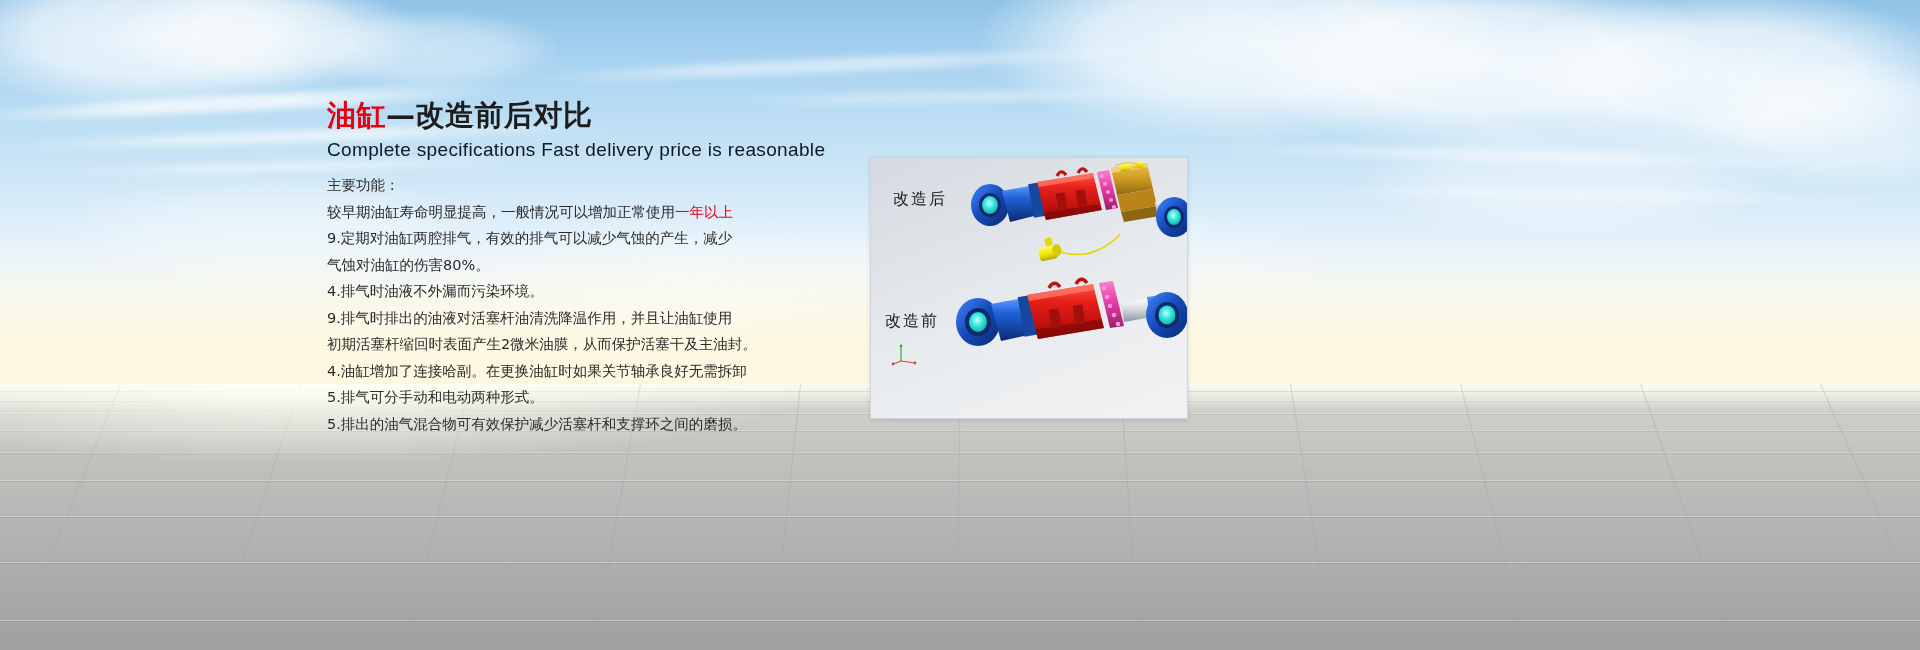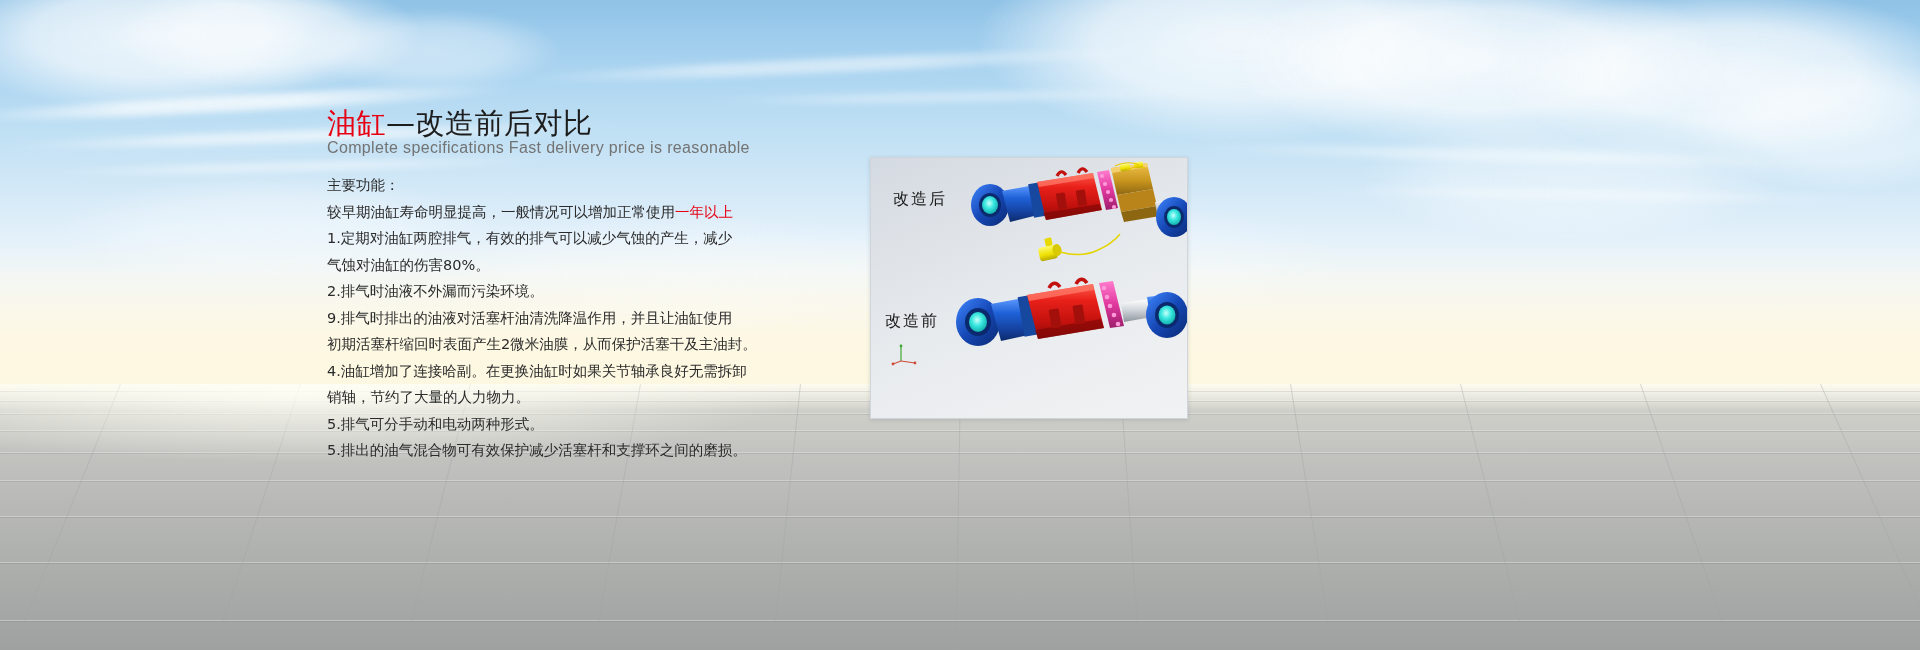--- a/index.html
+++ b/index.html
@@ -78,30 +78,30 @@
   }
   .glare {
     position:absolute; left:0; top:0; width:1920px; height:120px;
     background:radial-gradient(ellipse 720px 100px at 300px 8px, rgba(255,255,245,.85), rgba(255,255,245,0) 70%);
   }
 
   
   .content { position:absolute; left:0; top:0; width:1920px; height:650px; }
 
   .headline {
-    position:absolute; left:327px; top:104px;
-    font-size:29px; font-weight:normal; letter-spacing:.5px;
+    position:absolute; left:327px; top:96px;
+    font-size:29px; font-weight:bold; letter-spacing:.5px;
     color:#1d1d1d; white-space:nowrap;
     font-family:"DejaVu Sans","Liberation Sans",sans-serif;
   }
   .headline .hl-red { color:#e60012; }
 
   .subhead {
     position:absolute; left:327px; top:139px;
-    font-size:16px; color:#737373; letter-spacing:.35px; white-space:nowrap;
+    font-size:19px; color:#0f172a; letter-spacing:.35px; white-space:nowrap;
   }
 
   .bodytext {
     position:absolute; left:327px; top:172px; width:470px;
     font-size:14.5px; line-height:26.5px; color:#2b2b2b;
     font-family:"DejaVu Sans","Liberation Sans",sans-serif;
   }
   .bodytext p { white-space:nowrap; }
   .bodytext .em-red { color:#e60012; }
 
@@ -185,27 +185,26 @@
 
     <div class="headline">
       <span class="hl-red">油缸</span><span>—改造前后对比</span>
     </div>
 
     <div class="subhead">Complete specifications Fast delivery price is reasonable</div>
 
     <div class="bodytext">
       <p>主要功能：</p>
       <p><span>较早期油缸寿命明显提高，一般情况可以增加正常使用</span><span class="em-red">一年以上</span></p>
-      <p>1.定期对油缸两腔排气，有效的排气可以减少气蚀的产生，减少</p>
+      <p>9.定期对油缸两腔排气，有效的排气可以减少气蚀的产生，减少</p>
       <p>气蚀对油缸的伤害80%。</p>
-      <p>2.排气时油液不外漏而污染环境。</p>
+      <p>4.排气时油液不外漏而污染环境。</p>
       <p>9.排气时排出的油液对活塞杆油清洗降温作用，并且让油缸使用</p>
       <p>初期活塞杆缩回时表面产生2微米油膜，从而保护活塞干及主油封。</p>
       <p>4.油缸增加了连接哈副。在更换油缸时如果关节轴承良好无需拆卸</p>
-      <p>销轴，节约了大量的人力物力。</p>
       <p>5.排气可分手动和电动两种形式。</p>
       <p>5.排出的油气混合物可有效保护减少活塞杆和支撑环之间的磨损。</p>
     </div>
 
     <div class="panel">
 
       <svg width="318" height="262" viewBox="0 0 318 262">
         <defs>
           <linearGradient id="gRed" x1="0" y1="0" x2="0" y2="1">
             <stop offset="0%" stop-color="#ff5a4a"></stop>

